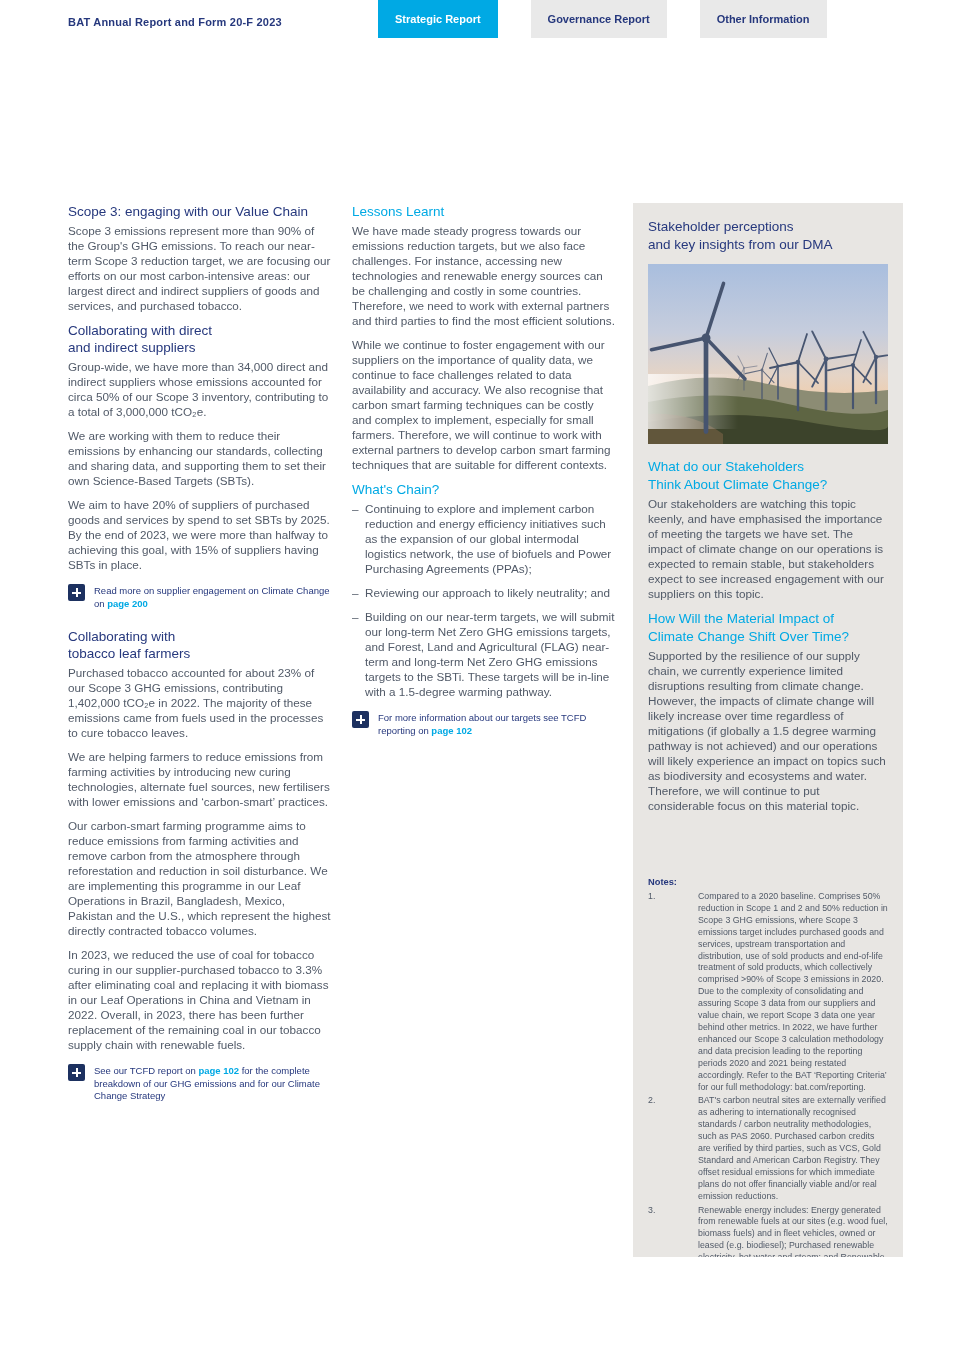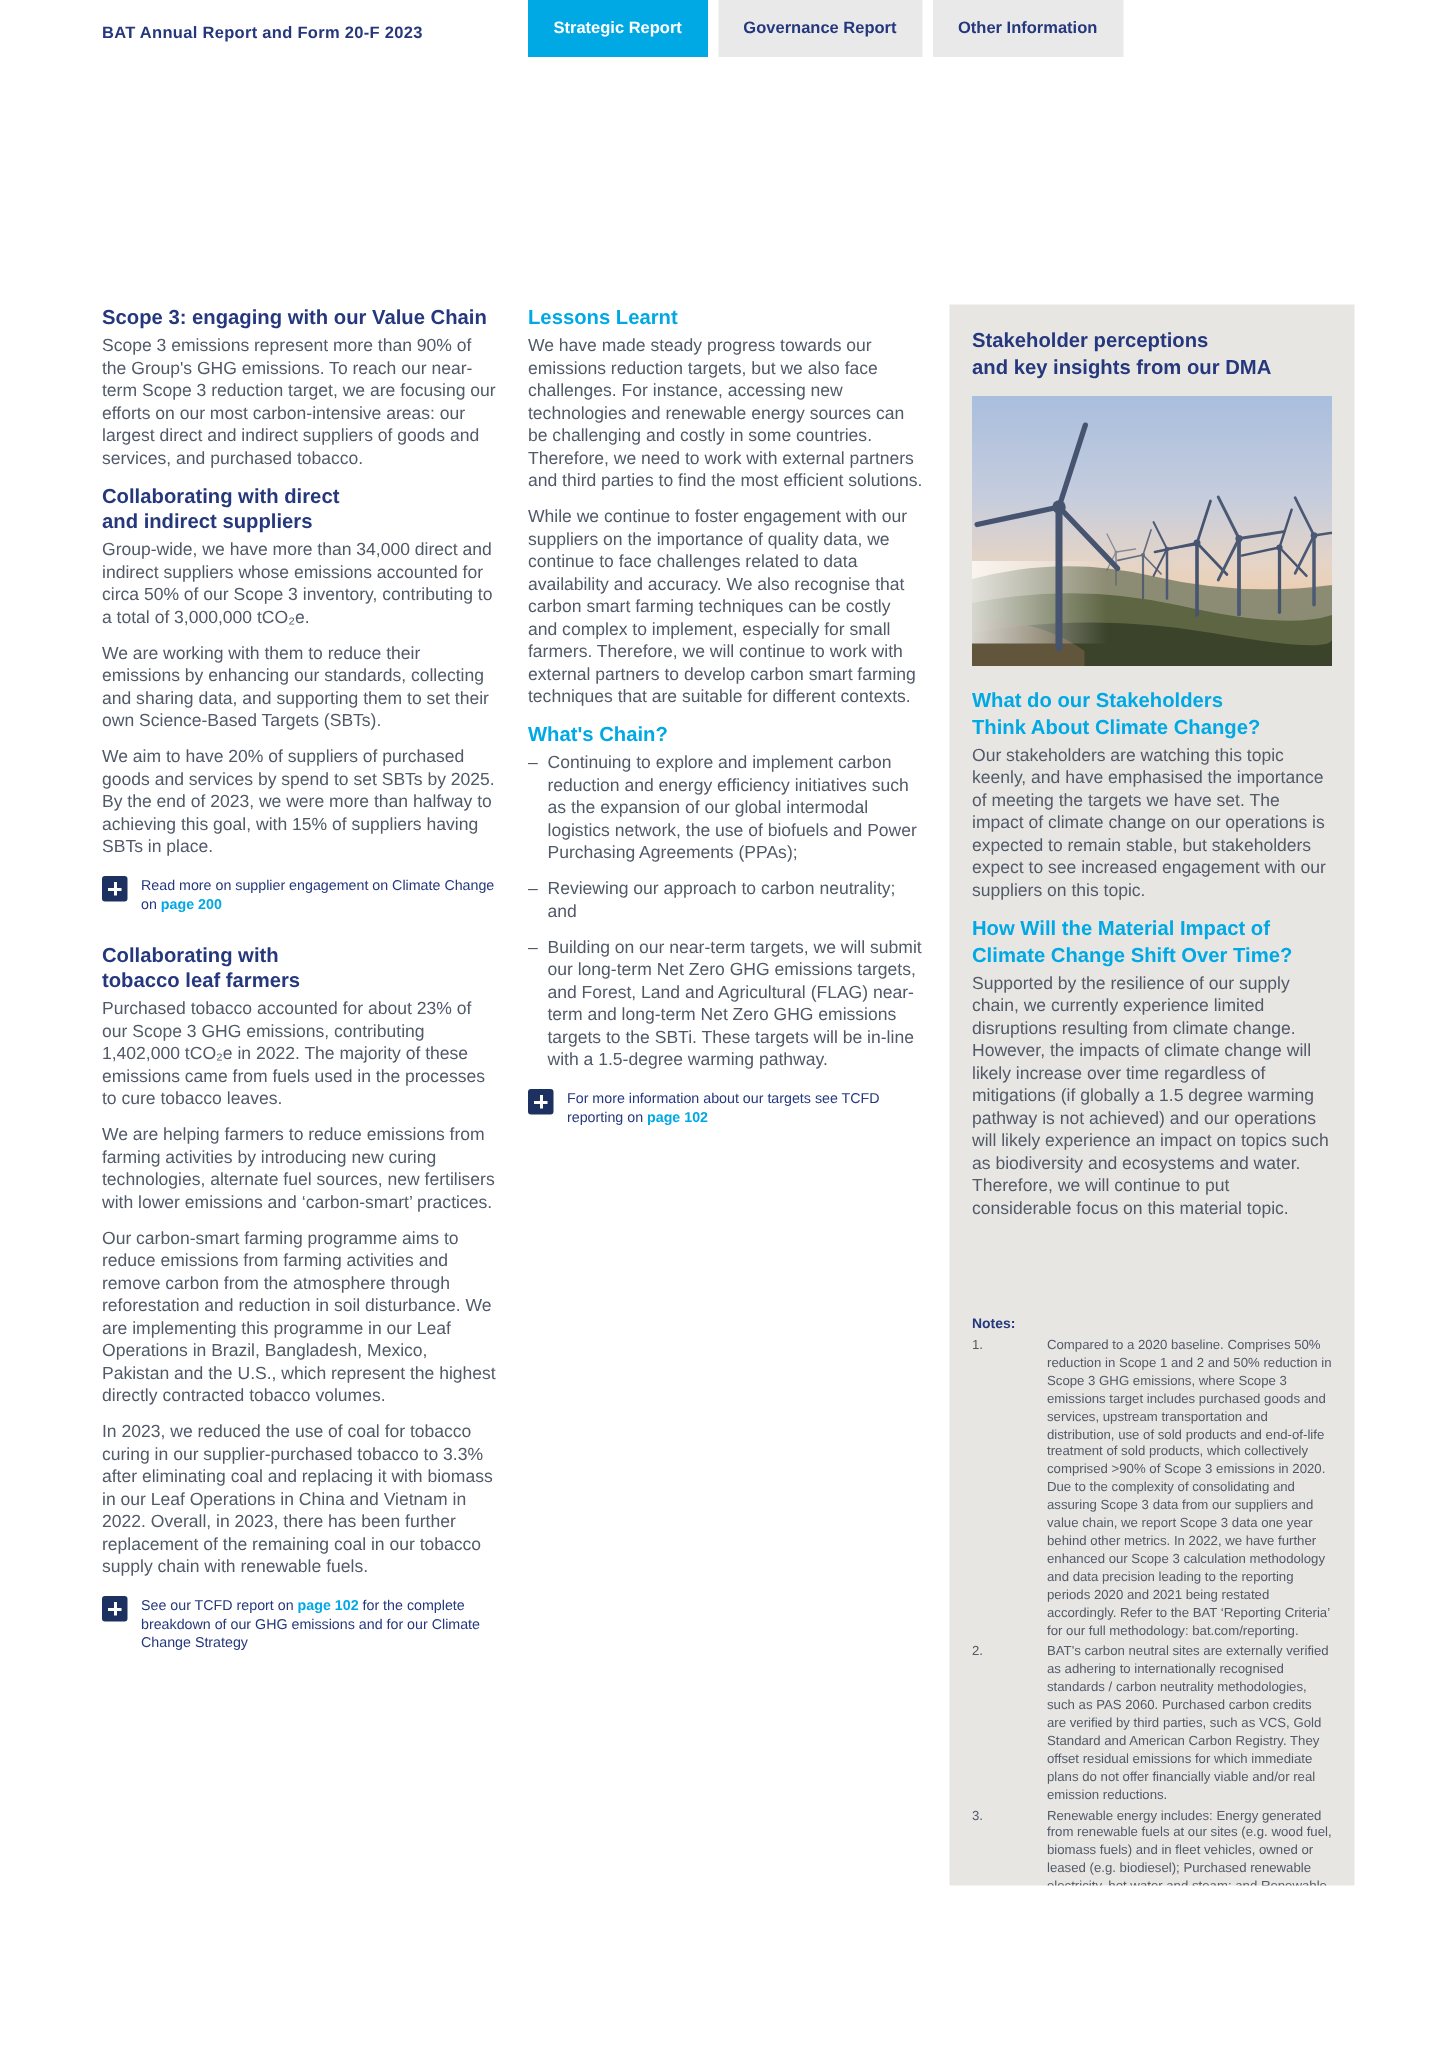--- a/index.html
+++ b/index.html
@@ -20,29 +20,29 @@
 
   
   .report-title{
     position:absolute;left:68px;top:16px;
     font-size:11px;font-weight:bold;color:var(--navy);letter-spacing:.2px;
   }
   .tabs{position:absolute;left:352px;top:0;display:flex;gap:7px;}
   .tab{
     height:38px;display:flex;align-items:center;justify-content:center;
     padding:0 17px;background:var(--tabbg);
-    font-size:11px;font-weight:bold;color:var(--navy);cursor:pointer;white-space:nowrap;
+    font-size:11px;font-weight:bold;color:var(--navy);cursor:pointer;white-space:nowrap;margin-left:26px;
   }
   .tab.active{background:var(--cyan);color:#fff;}
 
   
   .col{position:absolute;top:203px;width:263px;}
   .col1{left:68px;}
   .col2{left:352px;}
-  h3{margin:0 0 3px;font-size:13.5px;line-height:17px;font-weight:bold;}
+  h3{margin:0 0 3px;font-size:13.5px;line-height:17px;font-weight:normal;}
   h3.navy{color:var(--navy);}
   h3.cyan{color:var(--cyan);}
   .mt{margin-top:9px;}
   p.body{margin:0 0 9px;font-size:11.7px;line-height:15px;}
 
   .crossref{display:flex;gap:9px;margin:12px 0 18px;}
   .plus-icon{position:relative;flex:none;width:17px;height:17px;background:var(--iconnavy);border-radius:2px;}
   .plus-icon::before{content:"";position:absolute;left:4px;right:4px;top:50%;height:2px;margin-top:-1px;background:#fff;}
   .plus-icon::after{content:"";position:absolute;top:4px;bottom:4px;left:50%;width:2px;margin-left:-1px;background:#fff;}
   .crossref-text{font-size:9.5px;line-height:12.5px;color:var(--navy);padding-top:1px;}
@@ -121,21 +121,21 @@
     <h3 class="cyan">Lessons Learnt</h3>
     <p class="body">We have made steady progress towards our emissions reduction targets, but we also face challenges. For instance, accessing new technologies and renewable energy sources can be challenging and costly in some countries. Therefore, we need to work with external partners and third parties to find the most efficient solutions.</p>
     <p class="body">While we continue to foster engagement with our suppliers on the importance of quality data, we continue to face challenges related to data availability and accuracy. We also recognise that carbon smart farming techniques can be costly and complex to implement, especially for small farmers. Therefore, we will continue to work with external partners to develop carbon smart farming techniques that are suitable for different contexts.</p>
     <h3 class="cyan mt">What's Chain?</h3>
     <div class="bullet">
       <span class="dash">–</span>
       <span class="btxt">Continuing to explore and implement carbon reduction and energy efficiency initiatives such as the expansion of our global intermodal logistics network, the use of biofuels and Power Purchasing Agreements (PPAs);</span>
     </div>
     <div class="bullet">
       <span class="dash">–</span>
-      <span class="btxt">Reviewing our approach to carbon neutrality; and</span>
+      <span class="btxt">Reviewing our approach to likely neutrality; and</span>
     </div>
     <div class="bullet">
       <span class="dash">–</span>
       <span class="btxt">Building on our near-term targets, we will submit our long-term Net Zero GHG emissions targets, and Forest, Land and Agricultural (FLAG) near-term and long-term Net Zero GHG emissions targets to the SBTi. These targets will be in-line with a 1.5-degree warming pathway.</span>
     </div>
     <div class="crossref">
       <span class="plus-icon"></span>
       <span class="crossref-text">
         <span>For more information about our targets see TCFD reporting on </span><span class="page-link">page 102</span><span></span>
       </span>

